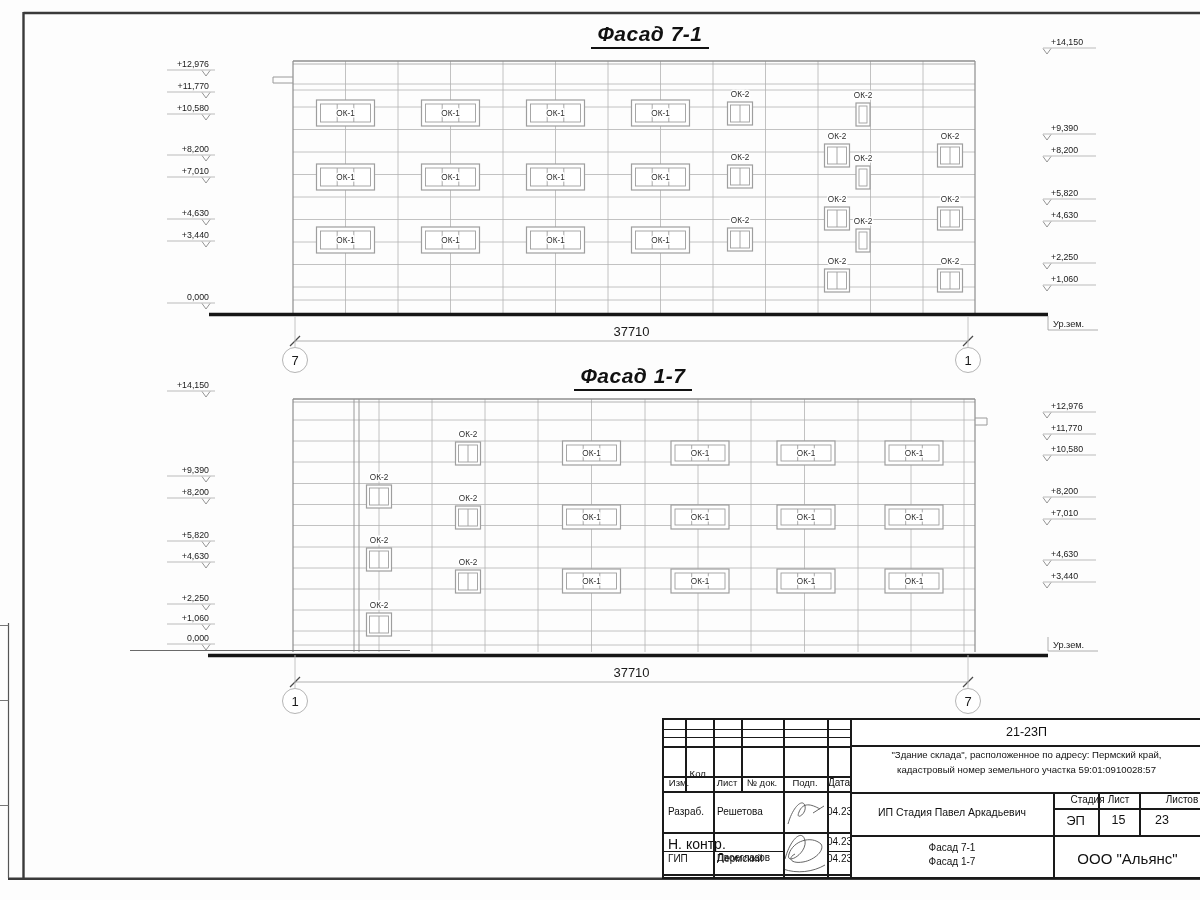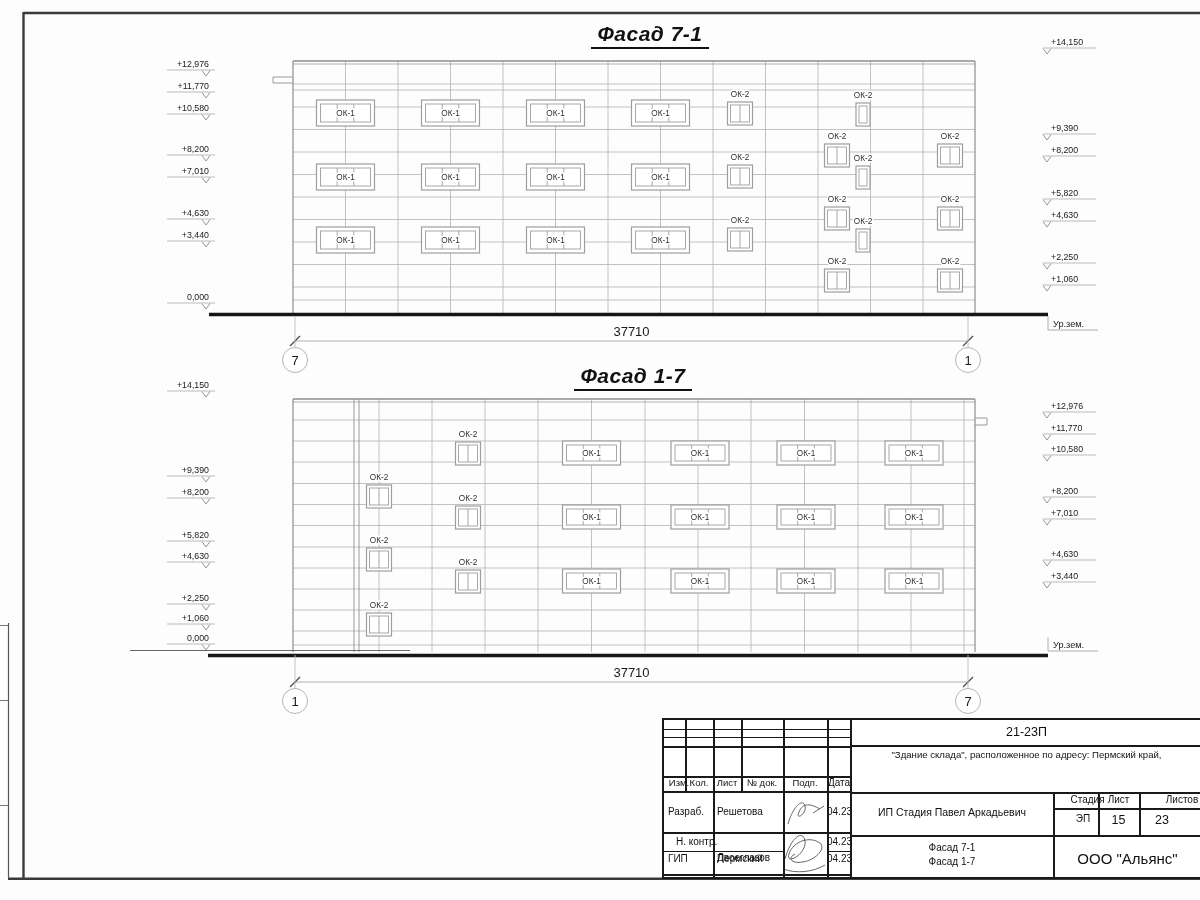--- a/index.html
+++ b/index.html
@@ -584,45 +584,46 @@
   <div class="ftitle" style="left:555px;top:22px;width:190px">
     <span>Фасад 7-1</span>
   </div>
   <div class="ftitle" style="left:538px;top:364px;width:190px">
     <span>Фасад 1-7</span>
   </div>
 
   <div class="tb" id="tblock">
 
     <div class="c ctr" style="left:0px;top:57px;width:30px;font-size:9.5px">Изм.</div>
-    <div class="c ctr" style="left:21px;top:57px;width:28px;font-size:9.5px">Кол.</div>
+    <div class="c ctr" style="left:21px;top:48px;width:28px;font-size:9.5px">Кол.</div>
     <div class="c ctr" style="left:49px;top:57px;width:28px;font-size:9.5px">Лист</div>
     <div class="c ctr" style="left:77px;top:57px;width:42px;font-size:9.5px">№ док.</div>
     <div class="c ctr" style="left:119px;top:57px;width:44px;font-size:9.5px">Подп.</div>
     <div class="c ctr" style="left:163px;top:57px;width:24px;font-size:10px">Дата</div>
 
     <div class="c" style="left:4px;top:86px;width:26px;font-size:10px">Разраб.</div>
     <div class="c" style="left:53px;top:86px;width:64px;font-size:10px">Решетова</div>
     <div class="c ctr" style="left:163px;top:86px;width:24px;font-size:10px">04.23</div>
-    <div class="c" style="left:12px;top:116px;width:48px;font-size:10px">Н. контр.</div>
+    <div class="c" style="left:4px;top:116px;width:48px;font-size:14px">Н. контр.</div>
     <div class="c" style="left:53px;top:132px;width:66px;font-size:10px">Двоеглазов</div>
     <div class="c ctr" style="left:163px;top:116px;width:24px;font-size:10px">04.23</div>
     <div class="c" style="left:4px;top:133px;width:35px;font-size:10px">ГИП</div>
     <div class="c" style="left:53px;top:133px;width:64px;font-size:10px">Пермский</div>
     <div class="c ctr" style="left:163px;top:133px;width:24px;font-size:10px">04.23</div>
 
     <div class="c ctr" style="left:187px;top:5px;width:351px;font-size:12.5px">21-23П</div>
     <div class="c ctr" style="left:192px;top:28px;width:341px;font-size:9.6px;line-height:14.5px;white-space:normal">
       <div>"Здание склада", расположенное по адресу: Пермский край,</div>
+      <div>кадастровый номер земельного участка 59:01:0910028:57</div>
     </div>
     <div class="c ctr" style="left:187px;top:86px;width:202px;font-size:10.5px">ИП Стадия Павел Аркадьевич</div>
     <div class="c ctr" style="left:389px;top:74px;width:69px;font-size:10px">Стадия</div>
     <div class="c ctr" style="left:434px;top:74px;width:41px;font-size:10px">Лист</div>
     <div class="c ctr" style="left:478px;top:74px;width:80px;font-size:10px">Листов</div>
-    <div class="c ctr" style="left:389px;top:93px;width:60px;font-size:10px">ЭП</div>
+    <div class="c ctr" style="left:389px;top:93px;width:45px;font-size:13px">ЭП</div>
     <div class="c ctr" style="left:434px;top:93px;width:41px;font-size:12.5px">15</div>
     <div class="c ctr" style="left:475px;top:93px;width:46px;font-size:12.5px">23</div>
     <div class="c ctr" style="left:187px;top:121px;width:202px;font-size:10px;line-height:14px;white-space:normal">
       <div>Фасад 7-1</div>
       <div>Фасад 1-7</div>
     </div>
     <div class="c ctr" style="left:389px;top:130px;width:149px;font-size:15px">ООО "Альянс"</div>
 
     <svg class="sig" style="left:120px;top:74px" width="44" height="38">
       <path d="M4,30 C9,12 19,4 21,12 C23,20 11,27 15,18 C19,8 27,10 36,15 M29,19 L40,12" fill="none" stroke="#555" stroke-width="0.9"></path>

